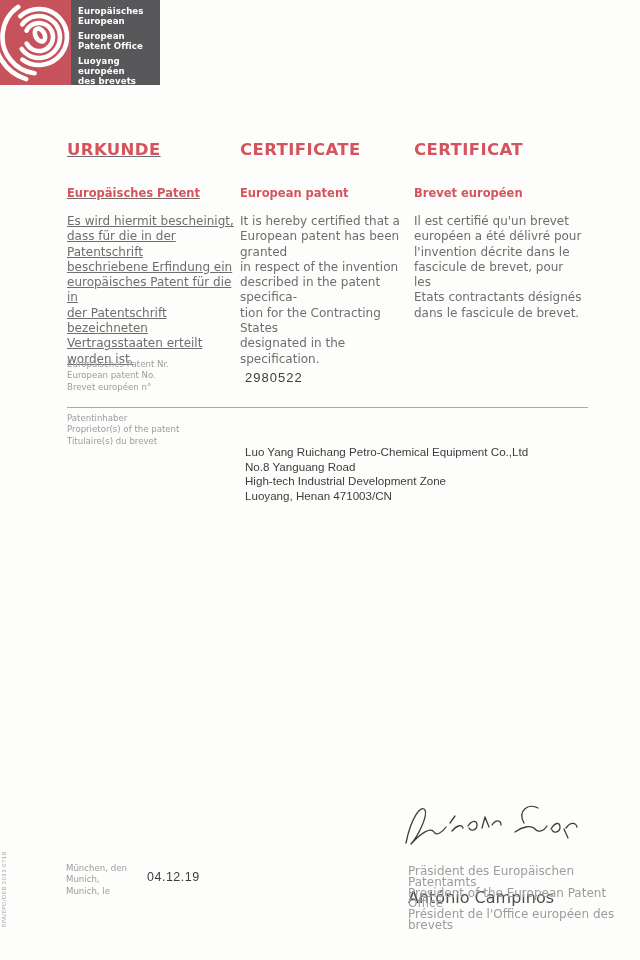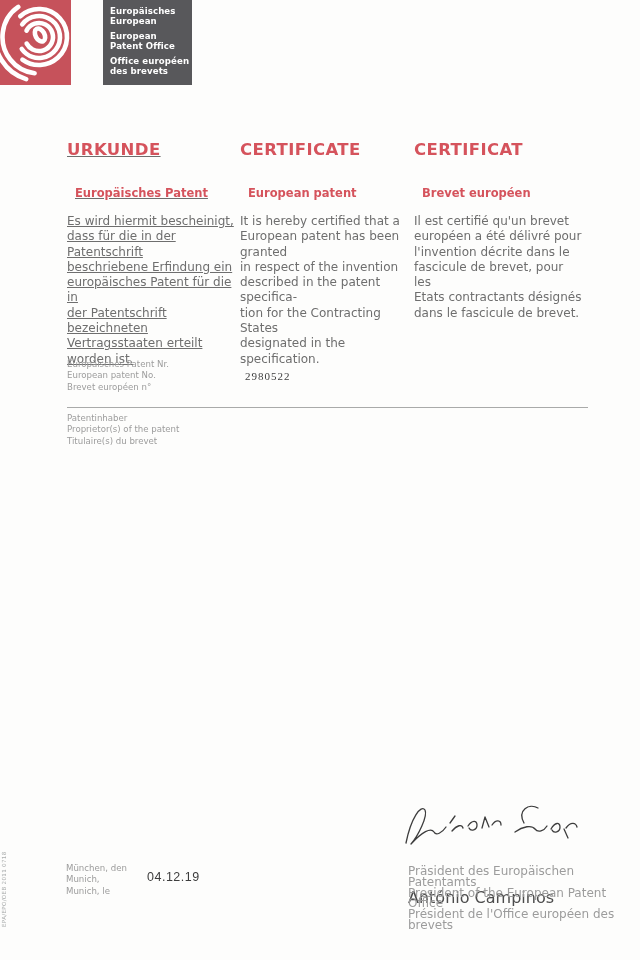--- a/index.html
+++ b/index.html
@@ -5,34 +5,34 @@
   html,body{margin:0;padding:0;background:#e9e9e9;}
   .page{
     position:relative;width:640px;height:960px;margin:0 auto;
     background:#fdfdfc;overflow:hidden;
     font-family:"DejaVu Sans",sans-serif;color:#6e6e6e;
   }
   
   .logo-red{position:absolute;left:0;top:0;width:71px;height:85px;background:#c6525b;}
   .logo-red svg{position:absolute;left:0;top:0;}
   .logo-gray{position:absolute;left:71px;top:0;width:89px;height:85px;background:#58585b;
-    box-sizing:border-box;padding:6px 0 0 7px;margin-left:32px;}
+    box-sizing:border-box;padding:6px 0 0 7px;}
   .org-group{margin-bottom:4px;}
   .org-line{color:#fff;font-size:8.6px;line-height:10.4px;font-weight:bold;letter-spacing:.1px;}
   
   .col{position:absolute;top:140px;width:168px;}
   .col1{left:67px;text-decoration:underline;} .col2{left:240px;} .col3{left:414px;}
   .col-title{color:#d5535c;font-weight:bold;font-size:16.5px;letter-spacing:.4px;margin:0 0 27px 0;}
-  .col-sub{color:#d5535c;font-weight:bold;font-size:11.5px;margin:0 0 14px 8px;}
+  .col-sub{color:#d5535c;font-weight:bold;font-size:11.5px;margin:0 0 14px 0;}
   .col-body{font-size:12px;line-height:15.3px;color:#6e6e6e;}
   
   .labels{font-size:8.6px;line-height:11.4px;color:#9c9c9c;}
   .patent-number-labels{position:absolute;left:67px;top:359px;}
   .patent-number-value{position:absolute;left:245px;top:370px;
-    font-family:Liberation Serif, serif;font-size:11px;color:#3d3d3d;letter-spacing:1px;}
+    font-family:Liberation Sans, sans-serif;font-size:13px;color:#3d3d3d;letter-spacing:1px;}
   .rule{position:absolute;left:67px;top:407px;width:521px;height:1px;background:#a9aaa9;}
   .proprietor-labels{position:absolute;left:67px;top:413px;}
   .proprietor-value{position:absolute;left:245px;top:445px;
     font-family:"Liberation Sans",sans-serif;font-size:11.6px;line-height:14.6px;color:#3d3d3d;}
   
   .signature-svg{position:absolute;left:402px;top:798px;}
   .sig-name{position:absolute;left:408px;top:848px;font-size:16px;font-weight:normal;color:#4c4c4c;margin-top:40px;}
   .sig-titles{position:absolute;left:408px;top:866px;font-size:12px;line-height:10.8px;color:#9c9c9c;}
   
   .date-labels{position:absolute;left:66px;top:863px;}
@@ -63,21 +63,21 @@
   <div class="logo-gray">
     <div class="org-group">
       <div class="org-line">Europäisches</div>
       <div class="org-line">European</div>
     </div>
     <div class="org-group">
       <div class="org-line">European</div>
       <div class="org-line">Patent Office</div>
     </div>
     <div class="org-group">
-      <div class="org-line">Office européen</div>
+      <div class="org-line">Luoyang européen</div>
       <div class="org-line">des brevets</div>
     </div>
   </div>
 
   <div class="col col1">
     <div class="col-title">URKUNDE</div>
     <div class="col-sub">Europäisches Patent</div>
     <div class="col-body">Es wird hiermit bescheinigt,<br>dass für die in der Patentschrift<br>beschriebene Erfindung ein<br>europäisches Patent für die in<br>der Patentschrift bezeichneten<br>Vertragsstaaten erteilt worden ist.</div>
   </div>
   <div class="col col2">
@@ -90,20 +90,21 @@
     <div class="col-sub">Brevet européen</div>
     <div class="col-body">Il est certifié qu'un brevet<br>européen a été délivré pour<br>l'invention décrite dans le<br>fascicule de brevet, pour les<br>Etats contractants désignés<br>dans le fascicule de brevet.</div>
   </div>
 
   <div class="labels patent-number-labels">Europäisches Patent Nr.<br>European patent No.<br>Brevet européen n°</div>
   <div class="patent-number-value">2980522</div>
 
   <div class="rule"></div>
 
   <div class="labels proprietor-labels">Patentinhaber<br>Proprietor(s) of the patent<br>Titulaire(s) du brevet</div>
+  <div class="proprietor-value">Luo Yang Ruichang Petro-Chemical Equipment Co.,Ltd<br>No.8 Yanguang Road<br>High-tech Industrial Development Zone<br>Luoyang, Henan 471003/CN</div>
 
   <svg class="signature-svg" width="178" height="55" viewBox="0 0 178 55">
     <g stroke="#3d3d3d" stroke-width="1.3" fill="none" stroke-linecap="round" stroke-linejoin="round">
       <path d="M4 45 C9 20 19 6 23 12 C26 18 16 38 9 46 C20 34 29 29 32 34 C34 38 40 35 44 29 M48 25 L53 18 M50 33 C55 27 60 26 61 30 M66 28 C70 22 75 22 75 27 C75 32 69 34 67 30 M80 30 L83 19 L87 29 M90 27 C94 21 99 22 99 27"></path>
       <path d="M122 25 C115 12 127 5 136 10 M113 34 C121 28 130 27 133 31 C136 35 142 33 145 28 M149 31 C153 24 158 24 158 29 C158 34 152 36 150 32 M162 31 L166 40 M164 30 C169 23 174 25 175 29"></path>
     </g>
   </svg>
   <div class="sig-name">António Campinos</div>
   <div class="sig-titles">Präsident des Europäischen Patentamts<br>President of the European Patent Office<br>Président de l'Office européen des brevets</div>
 

